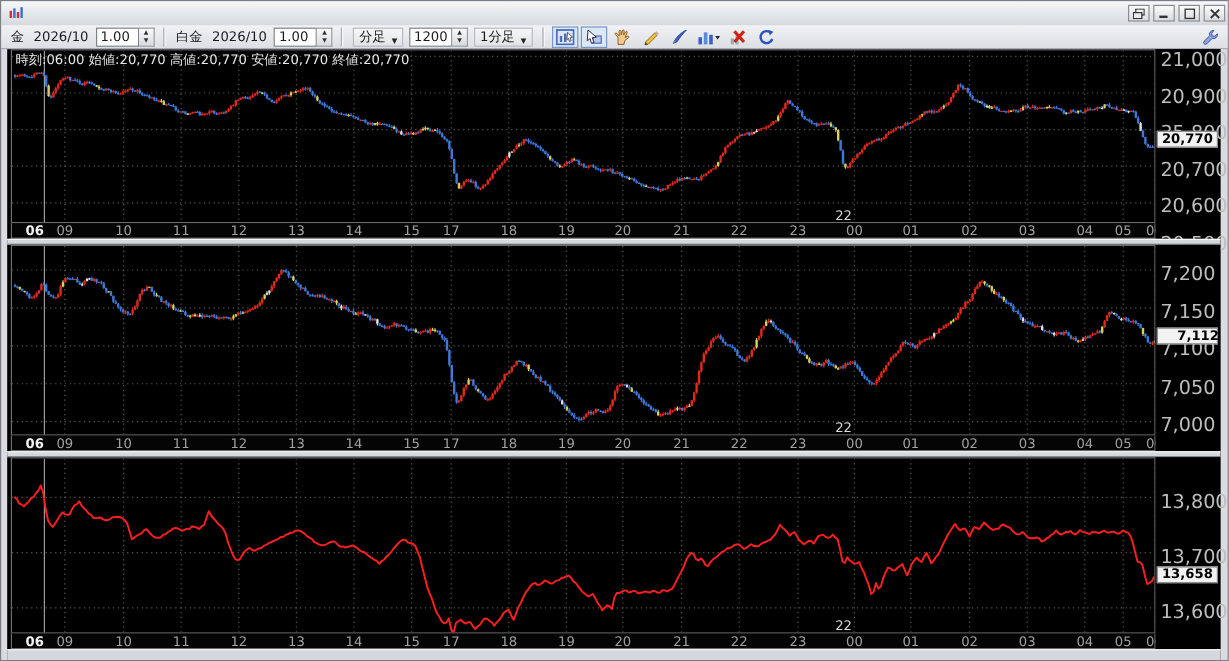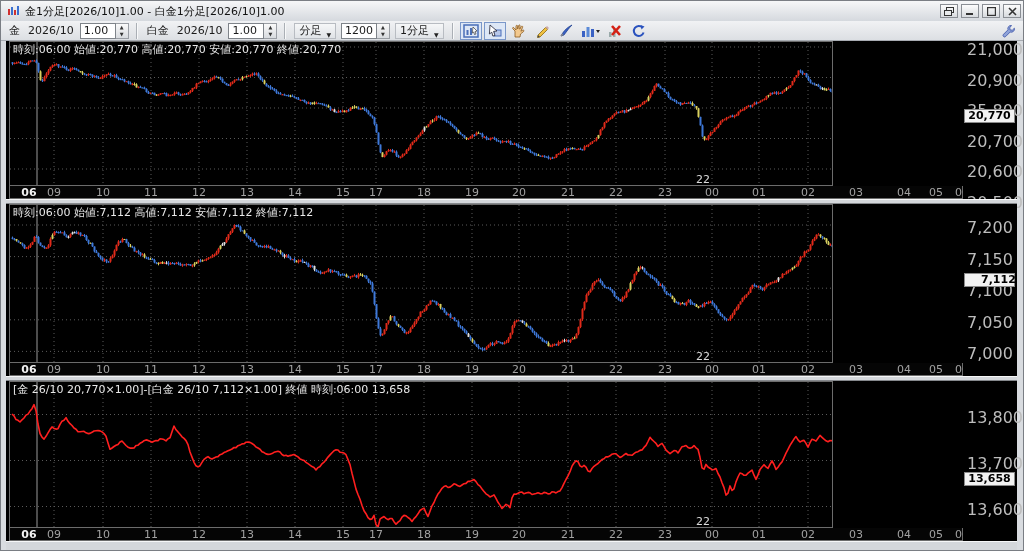--- a/index.html
+++ b/index.html
@@ -28,21 +28,21 @@
     border:1px solid #b8bcc2;background:linear-gradient(#f6f7f8,#e0e3e7);white-space:nowrap;}
   .tb-drop .caret{font-size:6px;margin-left:5px;color:#222;}
   .tb-sep{width:2px;height:16px;margin:0 5px;border-left:1px solid #aaafb5;border-right:1px solid #f8f9fa;}
   .tb-ico{width:22px;height:18px;margin:0 1px;display:flex;align-items:center;justify-content:center;
     background:transparent;border:1px solid transparent;padding:0;}
   .tb-ico.toggled{background:#dde7f6;border:1px solid #7a97c9;}
   .tb-spacer{flex:1;}
   
   .charts{position:absolute;left:5px;top:40px;width:1011px;height:511px;background:#000;}
   .panel{position:absolute;left:0;width:1011px;}
-  .plot{position:absolute;left:3px;width:824px;top:0;background:#000;border:1px solid #6c6c6c;overflow:hidden;}
+  .plot{position:absolute;left:3px;width:954px;top:0;background:#000;border:1px solid #6c6c6c;overflow:hidden;}
   .plot svg{position:absolute;left:0;top:0;}
   .info{position:absolute;left:3px;top:0;font-size:11px;color:#e9e9e9;white-space:nowrap;z-index:5;letter-spacing:0px;}
   .datelbl{position:absolute;font-size:11px;color:#dcdcdc;z-index:4;}
   .strip{position:absolute;left:3px;width:954px;height:13px;background:#050505;border-left:1px solid #6c6c6c;border-right:1px solid #6c6c6c;border-bottom:1px solid #6c6c6c;padding-left:16px;}
   .strip .xl{position:absolute;top:0;width:26px;margin-left:-13px;text-align:center;font-size:11px;color:#a2a2a2;line-height:13px;}
   .strip .xl.first{color:#f2f2f2;font-weight:bold;}
   .yaxis{position:absolute;left:957px;width:54px;top:0;background:#000;}
   .yl{position:absolute;left:4px;font-size:16px;color:#bdbdbd;white-space:nowrap;}
   .pricebox{position:absolute;left:1px;width:51px;height:14px;background:#f2f2f2;border:1px solid #8a8a8a;
     color:#000;font-size:11px;font-weight:bold;text-align:center;line-height:12px;z-index:6;}
@@ -54,21 +54,20 @@
 
 <div class="window">
 
   <div class="titlebar">
     <svg class="app-icon" viewBox="0 0 14 12">
       <rect x="1" y="4" width="2" height="6" fill="#d03030"></rect>
       <rect x="4" y="2" width="2" height="8" fill="#3a6fd0"></rect>
       <rect x="7" y="5" width="2" height="5" fill="#d03030"></rect>
       <rect x="10" y="1" width="2" height="9" fill="#3a6fd0"></rect>
     </svg>
-    <span class="titletext">金1分足[2026/10]1.00 - 白金1分足[2026/10]1.00</span>
     <span class="winbtns">
       <button class="wbtn">
         <svg width="10" height="9" viewBox="0 0 10 9">
             <rect x="2.5" y="0.5" width="7" height="5" fill="none" stroke="#333"></rect>
             <rect x="0.5" y="3.5" width="7" height="5" fill="#e8eaec" stroke="#333"></rect>
           </svg>
       </button>
       <button class="wbtn">
         <svg width="8" height="8" viewBox="0 0 8 8">
             <rect x="0" y="6" width="7" height="2" fill="#333"></rect>
@@ -2185,21 +2184,20 @@
             <rect x="943.5" y="73.2923812749497" width="2" height="1.9785170931758245" fill="#3e78d8"></rect>
             <line x1="946.5" y1="74.71513064589465" x2="946.5" y2="80.50267680583798" stroke="#3e78d8" stroke-width="1"></line>
             <rect x="945.5" y="75.27089836812553" width="2" height="5.0784553448750955" fill="#3e78d8"></rect>
             <line x1="948.5" y1="79.57063403187502" x2="948.5" y2="81.87617718691774" stroke="#3e78d8" stroke-width="1"></line>
             <rect x="947.5" y="80.34935371300062" width="2" height="1.0879751626842449" fill="#3e78d8"></rect>
             <line x1="950.5" y1="79.42705344249822" x2="950.5" y2="82.70650718883168" stroke="#e02a1a" stroke-width="1"></line>
             <rect x="949.5" y="81.08539244720575" width="2" height="1" fill="#e02a1a"></rect>
             <line x1="952.5" y1="77.20584726778264" x2="952.5" y2="81.93214917983349" stroke="#d8d060" stroke-width="1"></line>
             <rect x="951.5" y="78.65630720524337" width="2" height="2.429085241962383" fill="#d8d060"></rect>
           </svg>
-        <div class="info">時刻:06:00 始値:7,112 高値:7,112 安値:7,112 終値:7,112</div>
         <div class="datelbl" style="left: 686px; top: 145px;">22</div>
       </div>
       <div class="strip" id="strip1" style="top:159px;">
           <span class="xl first" style="left: 19px;">06</span>
           <span class="xl" style="left: 44px;">09</span>
           <span class="xl" style="left: 93px;">10</span>
           <span class="xl" style="left: 141px;">11</span>
           <span class="xl" style="left: 189px;">12</span>
           <span class="xl" style="left: 237px;">13</span>
           <span class="xl" style="left: 285px;">14</span>
@@ -2253,21 +2251,20 @@
             <line x1="702" y1="0" x2="702" y2="147" stroke="#5a5a5a" stroke-width="1" stroke-dasharray="1 3"></line>
             <line x1="749" y1="0" x2="749" y2="147" stroke="#5a5a5a" stroke-width="1" stroke-dasharray="1 3"></line>
             <line x1="798" y1="0" x2="798" y2="147" stroke="#5a5a5a" stroke-width="1" stroke-dasharray="1 3"></line>
             <line x1="846" y1="0" x2="846" y2="147" stroke="#5a5a5a" stroke-width="1" stroke-dasharray="1 3"></line>
             <line x1="894" y1="0" x2="894" y2="147" stroke="#5a5a5a" stroke-width="1" stroke-dasharray="1 3"></line>
             <line x1="926" y1="0" x2="926" y2="147" stroke="#5a5a5a" stroke-width="1" stroke-dasharray="1 3"></line>
             <line x1="952" y1="0" x2="952" y2="147" stroke="#5a5a5a" stroke-width="1" stroke-dasharray="1 3"></line>
             <line x1="27" y1="0" x2="27" y2="147" stroke="#9a9a9a" stroke-width="1"></line>
             <path d="M2 32.0 L4 33.9 L6 37.6 L8 38.3 L10 40.0 L12 37.8 L14 36.0 L16 33.1 L18 32.1 L20 29.1 L22 26.7 L24 22.6 L26 28.7 L28 42.0 L30 51.5 L32 55.2 L34 57.1 L36 54.3 L38 50.9 L40 47.6 L42 44.9 L44 46.5 L46 47.1 L48 46.7 L50 42.4 L52 39.2 L54 38.2 L56 35.7 L58 39.3 L60 41.7 L62 43.5 L64 46.0 L66 47.2 L68 49.7 L70 49.8 L72 49.5 L74 49.3 L76 50.8 L78 51.6 L80 51.4 L82 50.3 L84 49.0 L86 48.8 L88 48.6 L90 48.9 L92 49.9 L94 51.5 L96 54.2 L98 60.9 L100 67.3 L102 66.0 L104 64.5 L106 63.3 L108 62.4 L110 60.0 L112 59.0 L114 61.2 L116 63.5 L118 65.2 L120 66.1 L122 66.1 L124 65.9 L126 63.5 L128 63.2 L130 61.3 L132 60.3 L134 58.7 L136 57.9 L138 58.4 L140 59.3 L142 60.3 L144 59.3 L146 58.5 L148 58.8 L150 56.7 L152 57.0 L154 57.6 L156 58.9 L158 56.7 L160 55.7 L162 49.7 L164 44.0 L166 47.8 L168 49.9 L170 52.2 L172 54.8 L174 56.4 L176 58.6 L178 62.6 L180 70.0 L182 75.1 L184 80.3 L186 83.8 L188 84.9 L190 83.7 L192 80.4 L194 77.4 L196 75.8 L198 74.6 L200 76.2 L202 77.0 L204 75.9 L206 75.0 L208 74.6 L210 72.7 L212 72.0 L214 70.6 L216 69.8 L218 68.8 L220 67.9 L222 67.0 L224 65.5 L226 65.6 L228 63.7 L230 63.1 L232 61.9 L234 61.8 L236 60.2 L238 60.1 L240 60.4 L242 61.5 L244 62.9 L246 65.0 L248 66.0 L250 67.2 L252 69.7 L254 70.6 L256 71.9 L258 72.4 L260 72.3 L262 71.6 L264 70.3 L266 69.7 L268 69.2 L270 70.1 L272 72.5 L274 73.7 L276 73.3 L278 74.3 L280 73.6 L282 73.1 L284 72.5 L286 73.8 L288 74.9 L290 76.9 L292 77.8 L294 78.4 L296 80.3 L298 81.7 L300 83.1 L302 84.6 L304 85.4 L306 87.9 L308 85.6 L310 84.5 L312 81.8 L314 80.2 L316 77.8 L318 75.1 L320 72.9 L322 70.7 L324 68.7 L326 67.7 L328 68.0 L330 70.2 L332 70.5 L334 71.1 L336 72.7 L338 77.6 L340 82.6 L342 91.3 L344 99.1 L346 107.1 L348 112.5 L350 117.2 L352 123.5 L354 128.7 L356 131.7 L358 135.6 L360 137.4 L362 136.9 L364 133.3 L366 142.6 L368 145.2 L370 137.2 L372 135.7 L374 134.5 L376 136.4 L378 137.7 L380 136.5 L382 136.5 L384 139.7 L386 142.2 L388 140.1 L390 138.6 L392 135.2 L394 133.4 L396 133.8 L398 135.5 L400 136.9 L402 139.5 L404 136.6 L406 134.6 L408 131.8 L410 128.5 L412 127.1 L414 126.1 L416 130.9 L418 134.5 L420 129.3 L422 123.8 L424 120.5 L426 115.8 L428 111.9 L430 109.4 L432 106.3 L434 104.5 L436 103.8 L438 105.5 L440 105.1 L442 103.7 L444 101.8 L446 102.5 L448 103.8 L450 104.4 L452 103.0 L454 101.7 L456 101.4 L458 99.4 L460 99.4 L462 98.4 L464 97.6 L466 99.6 L468 102.6 L470 104.1 L472 107.0 L474 109.4 L476 111.8 L478 113.2 L480 114.9 L482 114.1 L484 112.9 L486 116.4 L488 120.3 L490 123.1 L492 126.5 L494 124.5 L496 122.4 L498 123.4 L500 125.6 L502 115.8 L504 112.1 L506 112.2 L508 111.3 L510 110.2 L512 110.1 L514 111.8 L516 111.1 L518 110.4 L520 110.8 L522 112.5 L524 112.0 L526 111.5 L528 110.8 L530 111.6 L532 111.8 L534 110.4 L536 110.7 L538 111.9 L540 111.8 L542 109.8 L544 110.0 L546 110.9 L548 109.6 L550 108.9 L552 105.6 L554 101.4 L556 97.5 L558 93.9 L560 89.7 L562 84.2 L564 81.0 L566 78.7 L568 79.7 L570 83.9 L572 85.0 L574 83.4 L576 85.1 L578 89.0 L580 89.8 L582 86.5 L584 84.3 L586 82.8 L588 81.5 L590 79.4 L592 77.6 L594 76.8 L596 74.8 L598 74.9 L600 73.8 L602 72.2 L604 71.7 L606 71.7 L608 73.7 L610 75.5 L612 74.5 L614 72.9 L616 71.5 L618 73.0 L620 73.0 L622 73.3 L624 71.6 L626 70.2 L628 69.7 L630 68.4 L632 67.9 L634 65.4 L636 63.4 L638 59.5 L640 55.3 L642 57.7 L644 59.5 L646 61.4 L648 64.5 L650 62.6 L652 61.4 L654 64.4 L656 68.1 L658 69.9 L660 71.6 L662 70.1 L664 68.6 L666 68.7 L668 71.0 L670 67.9 L672 64.7 L674 64.2 L676 63.5 L678 65.4 L680 66.3 L682 65.6 L684 63.5 L686 65.8 L688 67.3 L690 75.3 L692 85.9 L694 87.2 L696 82.4 L698 85.0 L700 86.2 L702 87.7 L704 87.5 L706 86.5 L708 91.5 L710 95.0 L712 100.7 L714 105.6 L716 113.1 L718 111.2 L720 103.9 L722 108.5 L724 106.8 L726 99.9 L728 95.0 L730 91.0 L732 91.7 L734 93.3 L736 93.2 L738 91.1 L740 89.6 L742 88.1 L744 93.2 L746 97.4 L748 92.9 L750 87.6 L752 85.0 L754 82.7 L756 84.9 L758 86.4 L760 82.3 L762 78.8 L764 82.5 L766 87.4 L768 85.2 L770 82.1 L772 79.9 L774 75.6 L776 71.2 L778 67.4 L780 63.4 L782 60.3 L784 57.1 L786 54.6 L788 57.9 L790 60.0 L792 58.9 L794 58.4 L796 61.4 L798 65.2 L800 60.7 L802 57.2 L804 57.9 L806 59.1 L808 56.2 L810 53.4 L812 55.3 L814 57.2 L816 58.8 L818 59.7 L820 58.5 L822 58.7 L824 56.2 L826 55.0 L828 56.3 L830 57.0 L832 58.1 L834 60.7 L836 62.4 L838 63.3 L840 63.1 L842 61.4 L844 63.0 L846 65.5 L848 66.6 L850 66.6 L852 66.6 L854 65.8 L856 66.6 L858 69.1 L860 68.6 L862 66.7 L864 65.9 L866 63.8 L868 62.8 L870 60.1 L872 62.2 L874 63.5 L876 62.6 L878 61.4 L880 61.6 L882 60.5 L884 62.5 L886 63.3 L888 62.0 L890 59.7 L892 61.2 L894 61.6 L896 62.2 L898 63.1 L900 61.4 L902 61.5 L904 61.8 L906 62.2 L908 61.3 L910 60.1 L912 61.5 L914 61.9 L916 61.2 L918 61.0 L920 62.1 L922 62.9 L924 61.5 L926 60.0 L928 61.4 L930 61.8 L932 64.7 L934 70.1 L936 78.5 L938 86.1 L940 86.4 L942 88.8 L944 97.4 L946 104.7 L948 103.6 L950 102.1 L952 98.3 " fill="none" stroke="#ff1f1f" stroke-width="1.6" stroke-linejoin="round"></path>
           </svg>
-        <div class="info">[金 26/10 20,770×1.00]-[白金 26/10 7,112×1.00] 終値 時刻:06:00 13,658</div>
         <div class="datelbl" style="left: 686px; top: 133px;">22</div>
       </div>
       <div class="strip" id="strip2" style="top:147px;">
           <span class="xl first" style="left: 19px;">06</span>
           <span class="xl" style="left: 44px;">09</span>
           <span class="xl" style="left: 93px;">10</span>
           <span class="xl" style="left: 141px;">11</span>
           <span class="xl" style="left: 189px;">12</span>
           <span class="xl" style="left: 237px;">13</span>
           <span class="xl" style="left: 285px;">14</span>

